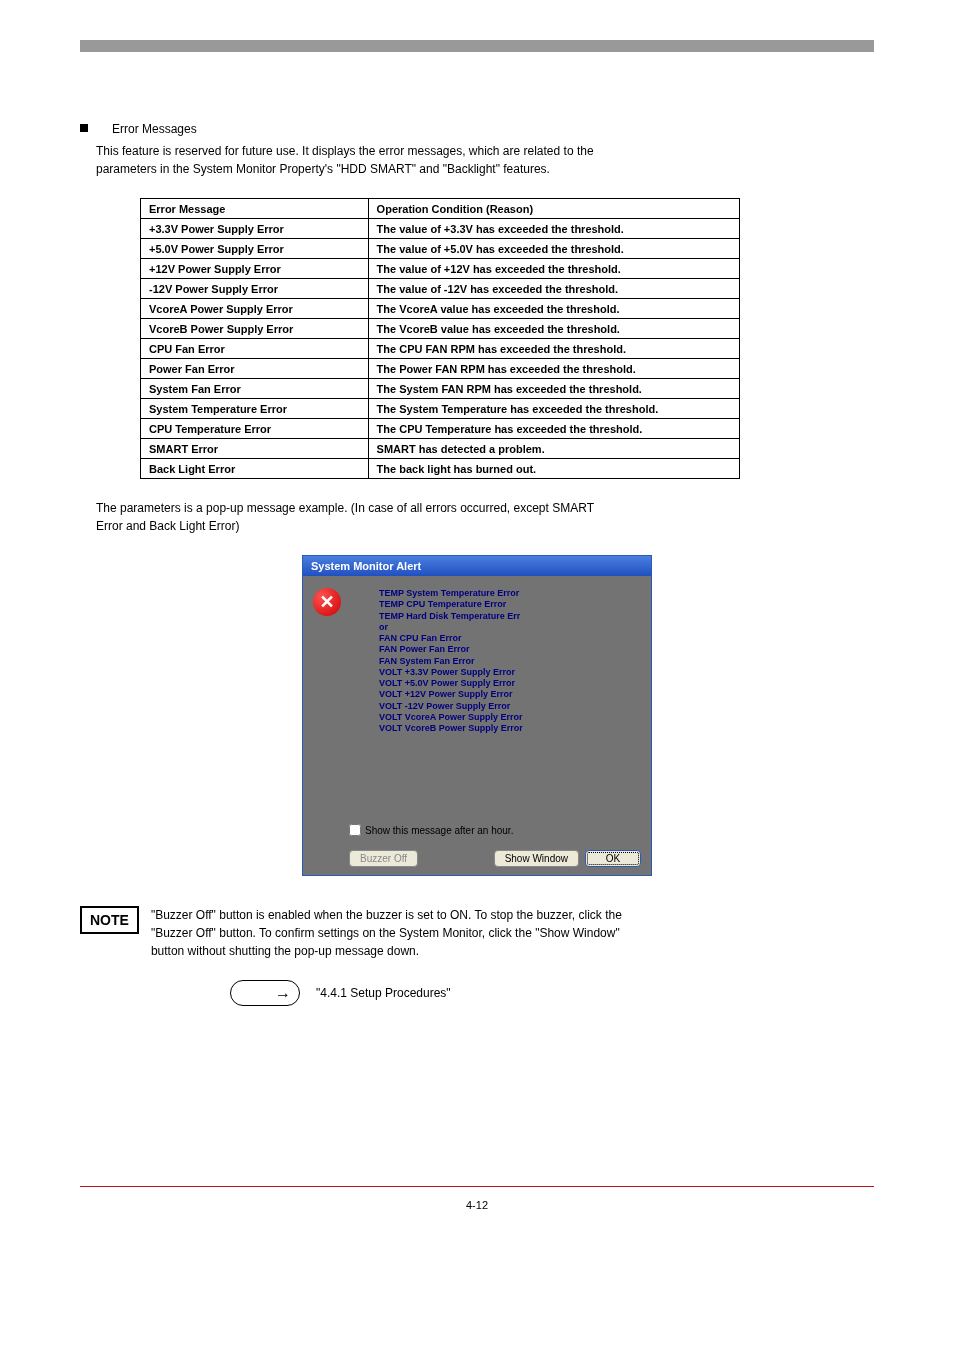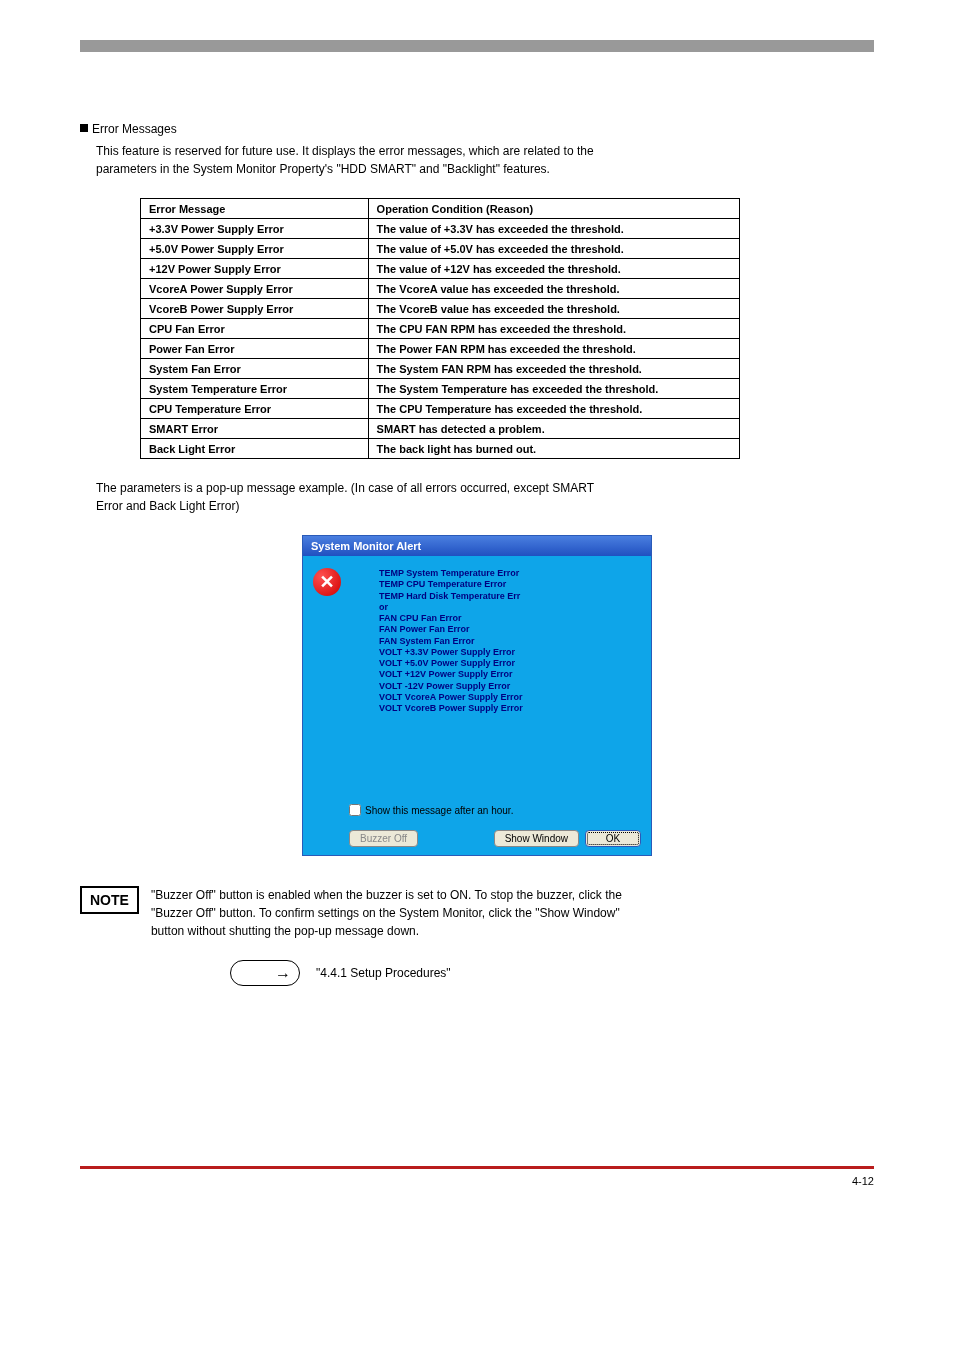--- a/index.html
+++ b/index.html
@@ -19,21 +19,21 @@
     padding: 40px 80px 0 80px;
   }
   .top-bar {
     height: 12px;
     background: #999;
     margin-bottom: 70px;
   }
   .bullet-section {
     display: flex;
     align-items: flex-start;
-    gap: 4px;
+    gap: 24px;
     margin-bottom: 6px;
   }
   .bullet {
     width: 8px;
     height: 8px;
     background: #000;
     margin-top: 2px;
     flex-shrink: 0;
   }
   .section-title {
@@ -67,21 +67,21 @@
     margin-bottom: 20px;
   }
   .dialog-wrap {
     display: flex;
     justify-content: center;
     margin-bottom: 30px;
   }
   .dialog {
     width: 350px;
     border: 1px solid #2a5ab8;
-    background: #0ea5e9;
+    background: #737373;
     font-family: Tahoma, sans-serif;
     font-size: 10px;
   }
   .dialog-titlebar {
     background: linear-gradient(to bottom, #4a7fe0, #2050c0);
     color: #fff;
     font-weight: bold;
     padding: 4px 8px;
     font-size: 11px;
   }
@@ -192,24 +192,24 @@
     padding-right: 8px;
   }
   .see-arrow {
     font-size: 16px;
     font-weight: bold;
   }
   .ref-text {
     font-size: 12px;
   }
   .footer {
-    border-top: 3px solid #b91c1c;
-    padding-top: 6px;
-    display: flex;
-    justify-content: flex-end;
+    border-top: 1px solid #b91c1c;
+    padding-top: 12px;
+    display: flex;
+    justify-content: center;
     font-size: 11px;
     margin-top: auto;
   }
 </style>
 </head>
 <body>
 
 <div class="page">
   <div class="top-bar"></div>
 
@@ -233,20 +233,24 @@
           <td>+3.3V Power Supply Error</td>
           <td>The value of +3.3V has exceeded the threshold.</td>
         </tr>
     <tr>
           <td>+5.0V Power Supply Error</td>
           <td>The value of +5.0V has exceeded the threshold.</td>
         </tr>
     <tr>
           <td>+12V Power Supply Error</td>
           <td>The value of +12V has exceeded the threshold.</td>
+        </tr>
+    <tr>
+          <td>-12V Power Supply Error</td>
+          <td>The value of -12V has exceeded the threshold.</td>
         </tr>
     <tr>
           <td>VcoreA Power Supply Error</td>
           <td>The VcoreA value has exceeded the threshold.</td>
         </tr>
     <tr>
           <td>VcoreB Power Supply Error</td>
           <td>The VcoreB value has exceeded the threshold.</td>
         </tr>
     <tr>

